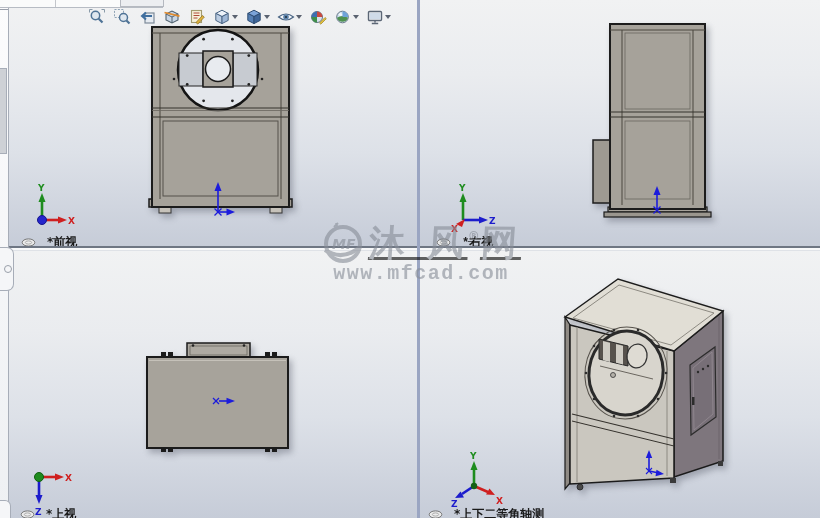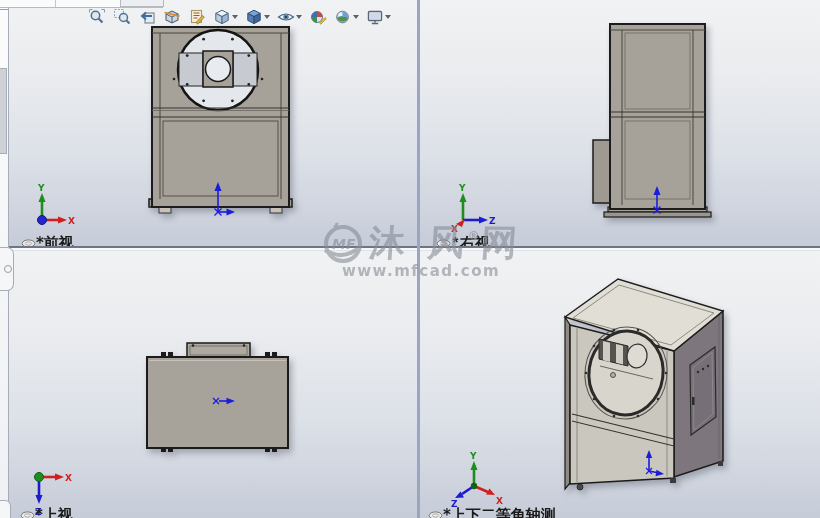--- a/index.html
+++ b/index.html
@@ -7,22 +7,22 @@
          font-family:"DejaVu Sans","Liberation Sans",sans-serif;background:#dfe2e7;}
   .vp{position:absolute;overflow:hidden;
       background:linear-gradient(180deg,#f1f2f3 0%,#eaecef 30%,#dde1e8 62%,#c6ccd8 100%);}
   #vp-front{left:9px;top:0;width:408px;height:247px;}
   #vp-right{left:420px;top:0;width:400px;height:247px;}
   #vp-top{left:9px;top:251px;width:408px;height:267px;}
   #vp-iso{left:420px;top:251px;width:400px;height:267px;}
   .vp svg.scene{position:absolute;left:0;top:0;}
   .model{filter:drop-shadow(3px 4px 3px rgba(96,100,112,.45));}
   .triad{position:absolute;}
-  .vp-label{position:absolute;display:flex;align-items:center;gap:0;z-index:5;
-            font-size:15px;font-weight:bold;color:#1a1a1a;white-space:nowrap;}
+  .vp-label{position:absolute;display:flex;align-items:center;gap:11px;z-index:5;
+            font-size:12px;font-weight:bold;color:#1a1a1a;white-space:nowrap;}
   
   .div-h{position:absolute;left:0;top:246px;width:820px;height:2px;background:#6e7683;
          box-shadow:0 2px 0 #f8f9fa;z-index:20;}
   .div-v{position:absolute;left:417px;top:0;width:3px;height:518px;background:#9aa5c2;z-index:21;}
   
   .left-strip{position:absolute;left:0;top:0;width:8px;height:518px;z-index:30;
               background:linear-gradient(180deg,#fcfcfd,#eef0f3);border-right:1px solid #a7adb8;}
   .ls-tick{position:absolute;left:0;top:9px;width:8px;height:1px;background:#9aa0aa;}
   .ls-thumb{position:absolute;left:0;top:68px;width:6px;height:84px;background:#ced1d6;
             border:1px solid #a7adb8;border-left:none;}
@@ -41,25 +41,25 @@
   
   .toolbar{position:absolute;left:88px;top:5px;height:24px;display:flex;align-items:center;
            gap:7px;z-index:50;}
   .tb-btn{display:flex;align-items:center;gap:1px;cursor:default;}
   .tb-btn svg{display:block;}
   .dd{width:0;height:0;border-left:3.5px solid transparent;border-right:3.5px solid transparent;
       border-top:4px solid #5a6270;}
   
   .watermark{position:absolute;left:294px;top:221px;width:254px;z-index:40;opacity:.6;
              pointer-events:none;text-align:center;}
-  .wm-row{display:flex;align-items:center;justify-content:center;gap:3px;}
+  .wm-row{display:flex;align-items:center;justify-content:center;gap:3px;text-decoration:underline;}
   .wm-brand{font-size:36px;font-weight:bold;color:#878d97;letter-spacing:5px;
             transform:skewX(-4deg);line-height:1;}
   .wm-reg{font-size:12px;color:#878d97;font-weight:bold;margin:0 -2px 14px -4px;}
-  .wm-url{font-size:15px;font-weight:bold;color:#878d97;letter-spacing:1.5px;margin-top:-3px;}
+  .wm-url{font-size:20px;font-weight:bold;color:#878d97;letter-spacing:1.5px;margin-top:-3px;font-family:Liberation Mono, monospace;}
 </style>
 </head>
 <body>
 
 <div id="stage">
 
   <div class="vp" id="vp-front">
     <svg class="scene" width="408" height="247" viewBox="0 0 408 247">
       <g class="model">
         <rect x="140" y="199" width="143" height="8" fill="#a09c94" stroke="#1c1c1c" stroke-width="1.5"></rect>

